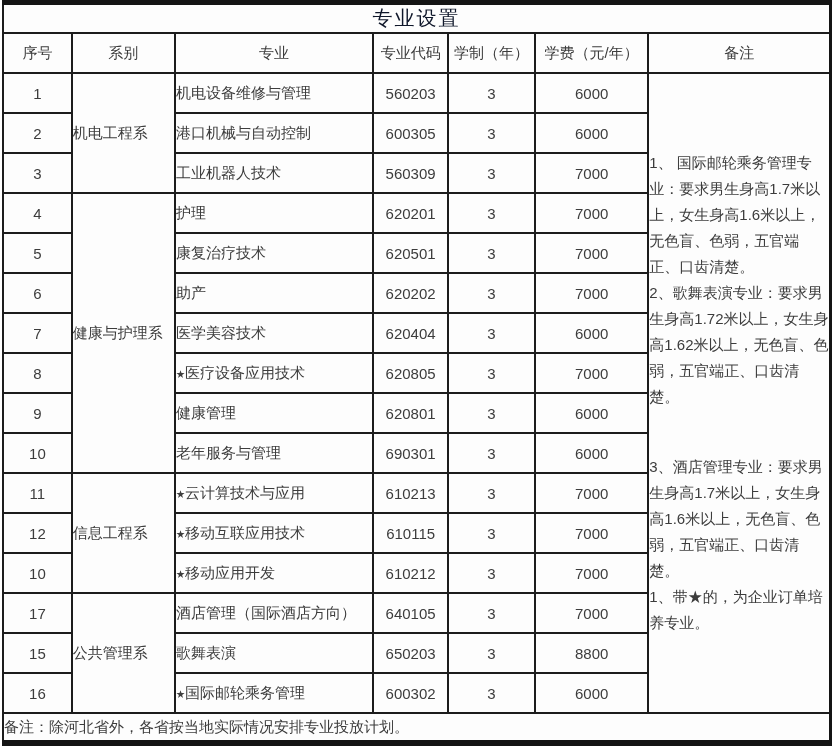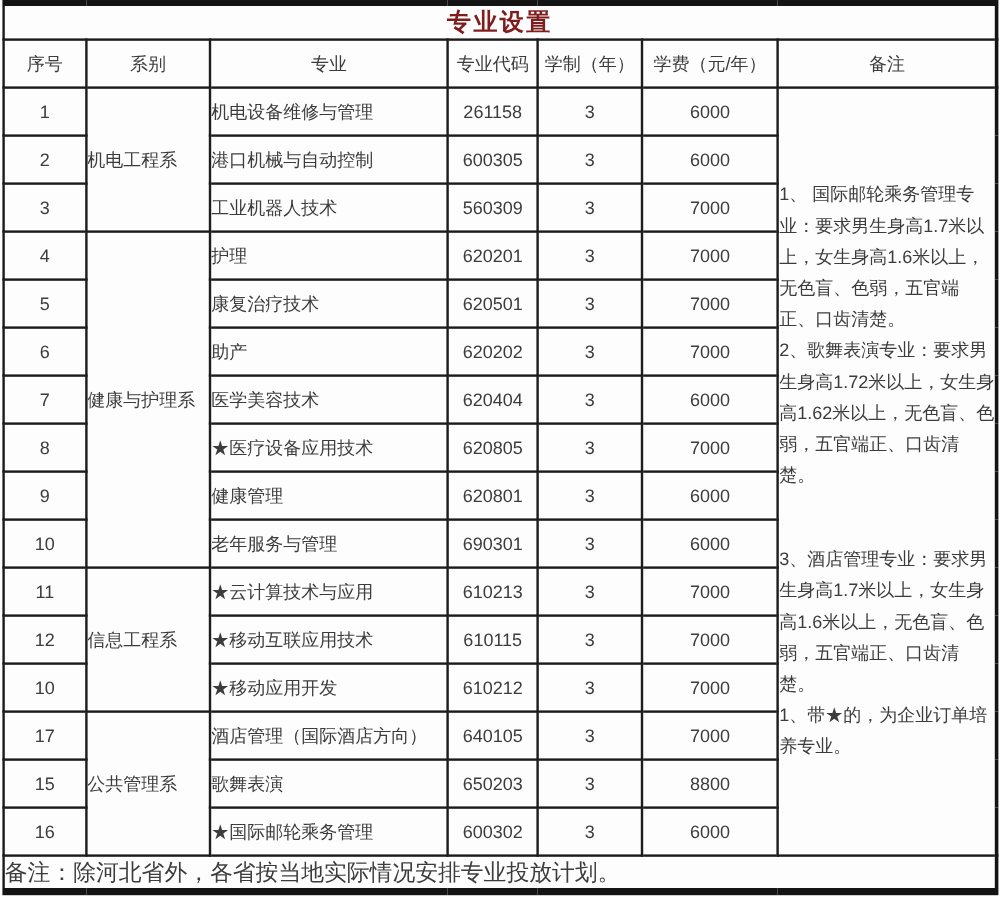--- a/index.html
+++ b/index.html
@@ -28,51 +28,51 @@
   }
   table.majors td, table.majors th {
     border: 2px solid #1c1c1c;
     background: #fdfdfd;
     padding: 0;
     overflow: hidden;
   }
   .title-row td {
     height: 24px;
     text-align: center;
-    font-weight: bold;
+    font-weight: normal;
     font-size: 20px;
-    color: #7f1d1d;
+    color: #0f172a;
     letter-spacing: 2px;
   }
   .header-row td {
     height: 38px;
     text-align: center;
     font-size: 15px;
   }
   tr.data-row td { height: 38px; }
   td.c { text-align: center; }
-  td.l { text-align: left; padding-left: 8px; }
+  td.l { text-align: left; padding-left: 8px; font-family: Liberation Mono, monospace; }
   td.dept { text-align: left; }
   td.remarks-cell {
     vertical-align: middle;
     padding: 6px 6px;
   }
   .remarks p {
     margin: 0;
     font-size: 15px;
     line-height: 26px;
     text-align: left;
     color: #3c3c3c;
   }
   .remarks p.gap-above { margin-top: 44px; }
   .footer-row td {
     height: 26px;
     text-align: left;
     padding-left: 6px;
-    font-size: 19px;
+    font-size: 15px;
     margin-top: 16px;
   }
 </style>
 </head>
 <body>
 
 <div class="sheet">
   <table class="majors">
     <colgroup>
       <col style="width:68px">
@@ -96,21 +96,21 @@
       <td>专业代码</td>
       <td>学制（年）</td>
       <td>学费（元/年）</td>
       <td>备注</td>
     </tr>
 
     <tr class="data-row">
       <td class="c">1</td>
       <td class="dept" rowspan="3">机电工程系</td>
       <td class="l">机电设备维修与管理</td>
-      <td class="c">261158</td>
+      <td class="c">560203</td>
       <td class="c">3</td>
       <td class="c">6000</td>
       <td class="remarks-cell" rowspan="16">
         <div class="remarks">
           <p>1、 国际邮轮乘务管理专业：要求男生身高1.7米以上，女生身高1.6米以上，无色盲、色弱，五官端正、口齿清楚。</p>
           <p>2、歌舞表演专业：要求男生身高1.72米以上，女生身高1.62米以上，无色盲、色弱，五官端正、口齿清楚。</p>
           <p class="gap-above">3、酒店管理专业：要求男生身高1.7米以上，女生身高1.6米以上，无色盲、色弱，五官端正、口齿清楚。</p>
           <p>1、带★的，为企业订单培养专业。</p>
         </div>
       </td>

